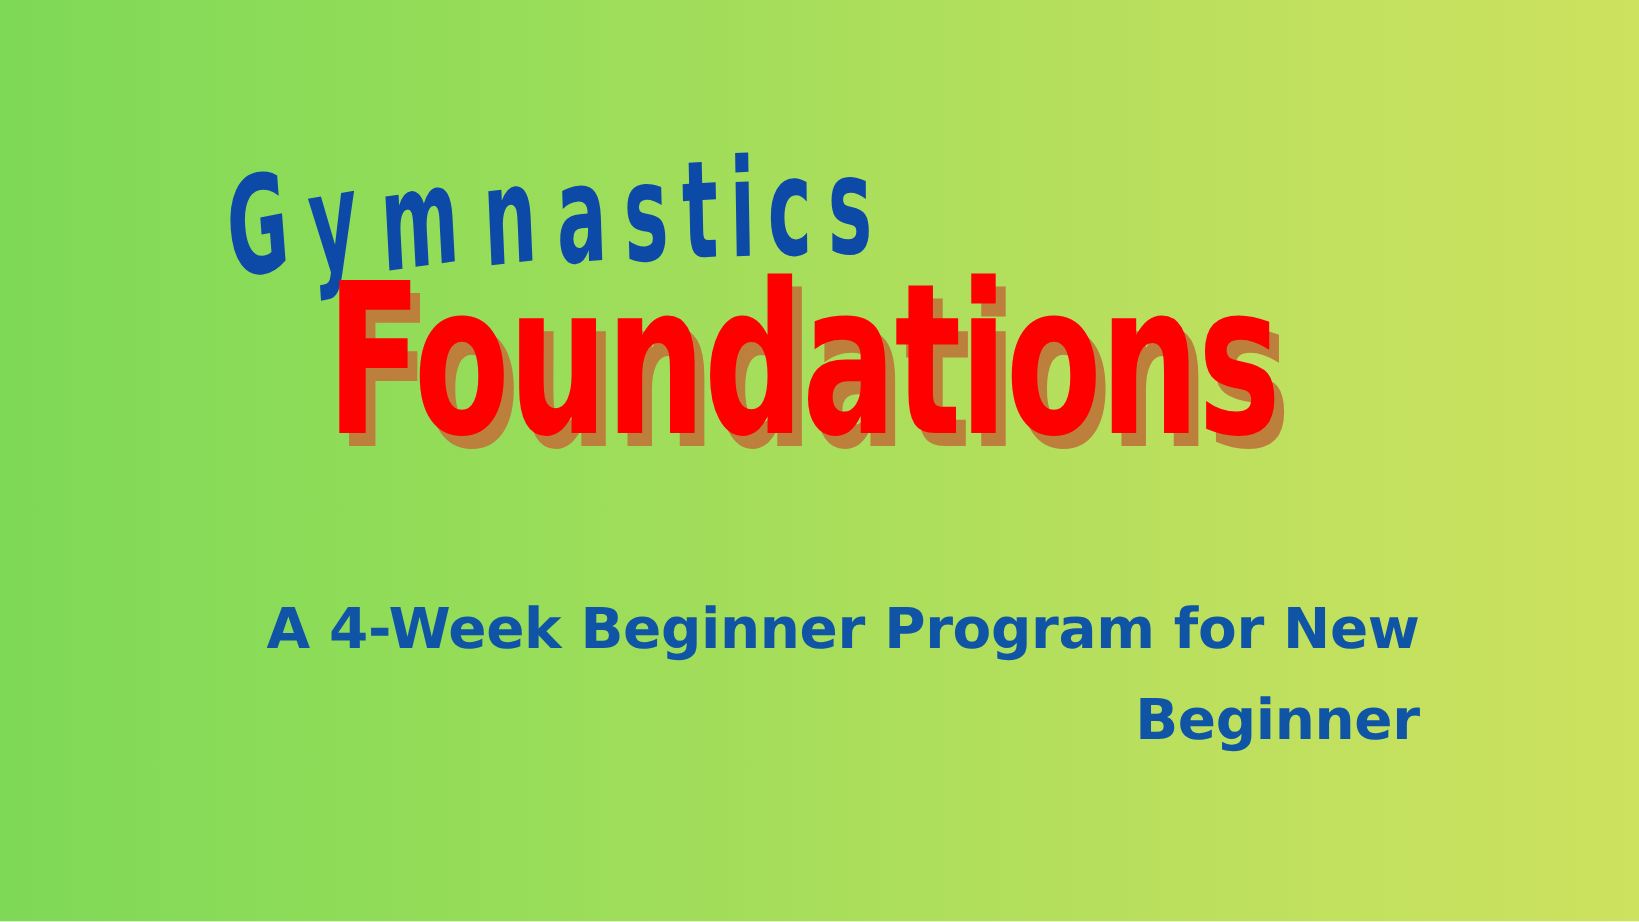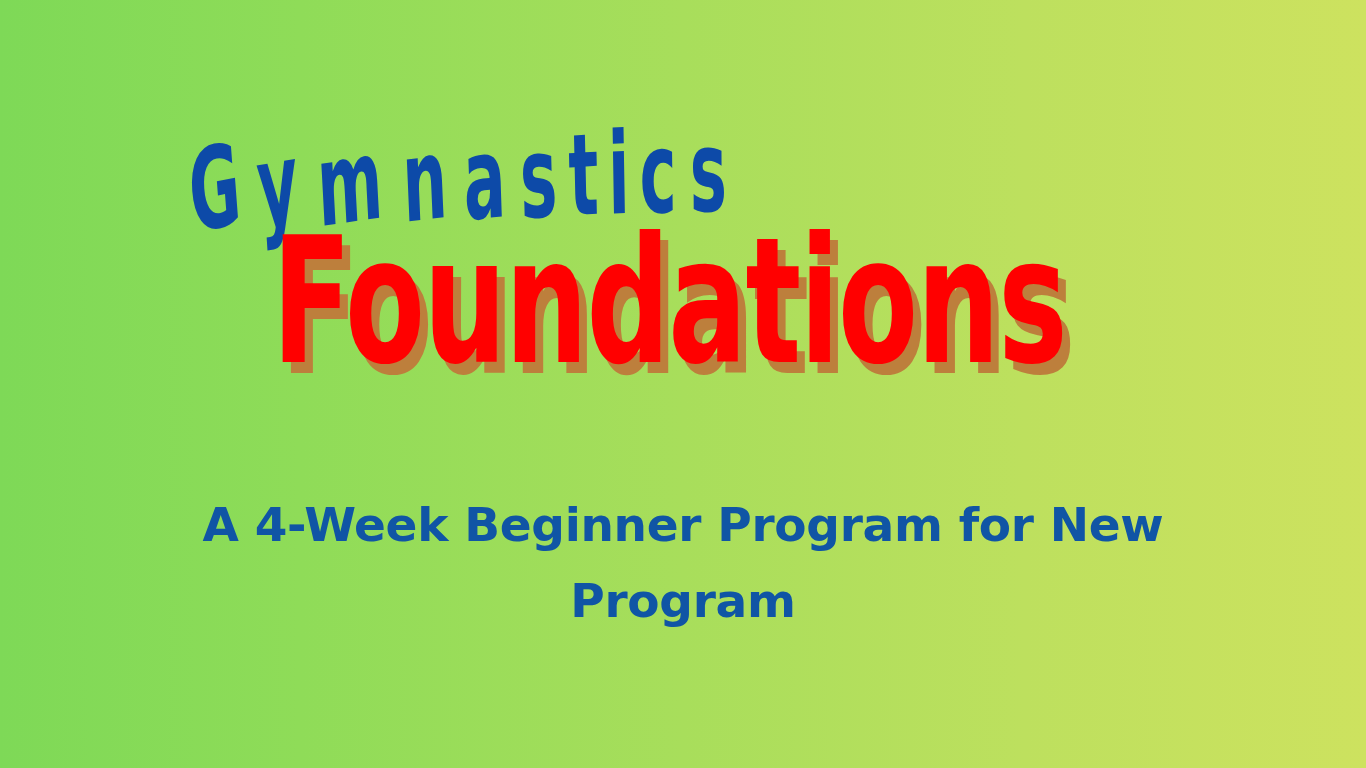--- a/index.html
+++ b/index.html
@@ -90,21 +90,21 @@
     transform-origin: 0 50%;
     white-space: pre;
   }
 
   
   #subtitle {
     position: absolute;
     left: 183px;
     top: 487px;
     width: 1000px;
-    text-align: center;
+    text-align: right;
     color: #1055a5;
     font-family: "DejaVu Sans", "Liberation Sans", sans-serif;
     font-weight: 700;
     font-size: 47px;
     line-height: 76px;
     letter-spacing: -0.3px;
   }
   #subtitle .line { display: block; white-space: pre; }
 </style>
 </head>
@@ -115,16 +115,16 @@
   <div id="title-main">
     <div class="arcword"><span class="l0">G</span><span class="l1">y</span><span class="l2">m</span><span class="l3">n</span><span class="l4">a</span><span class="l5">s</span><span class="l6">t</span><span class="l7">i</span><span class="l8">c</span><span class="l9">s</span></div>
   </div>
 
   <div id="title-sub">
     <span class="shadowword">Foundations</span>
   </div>
 
   <div id="subtitle">
     <span class="line">A 4-Week Beginner Program for New</span>
-    <span class="line">Program</span>
+    <span class="line">Beginner</span>
   </div>
 
 </div>
 
 </body></html>

